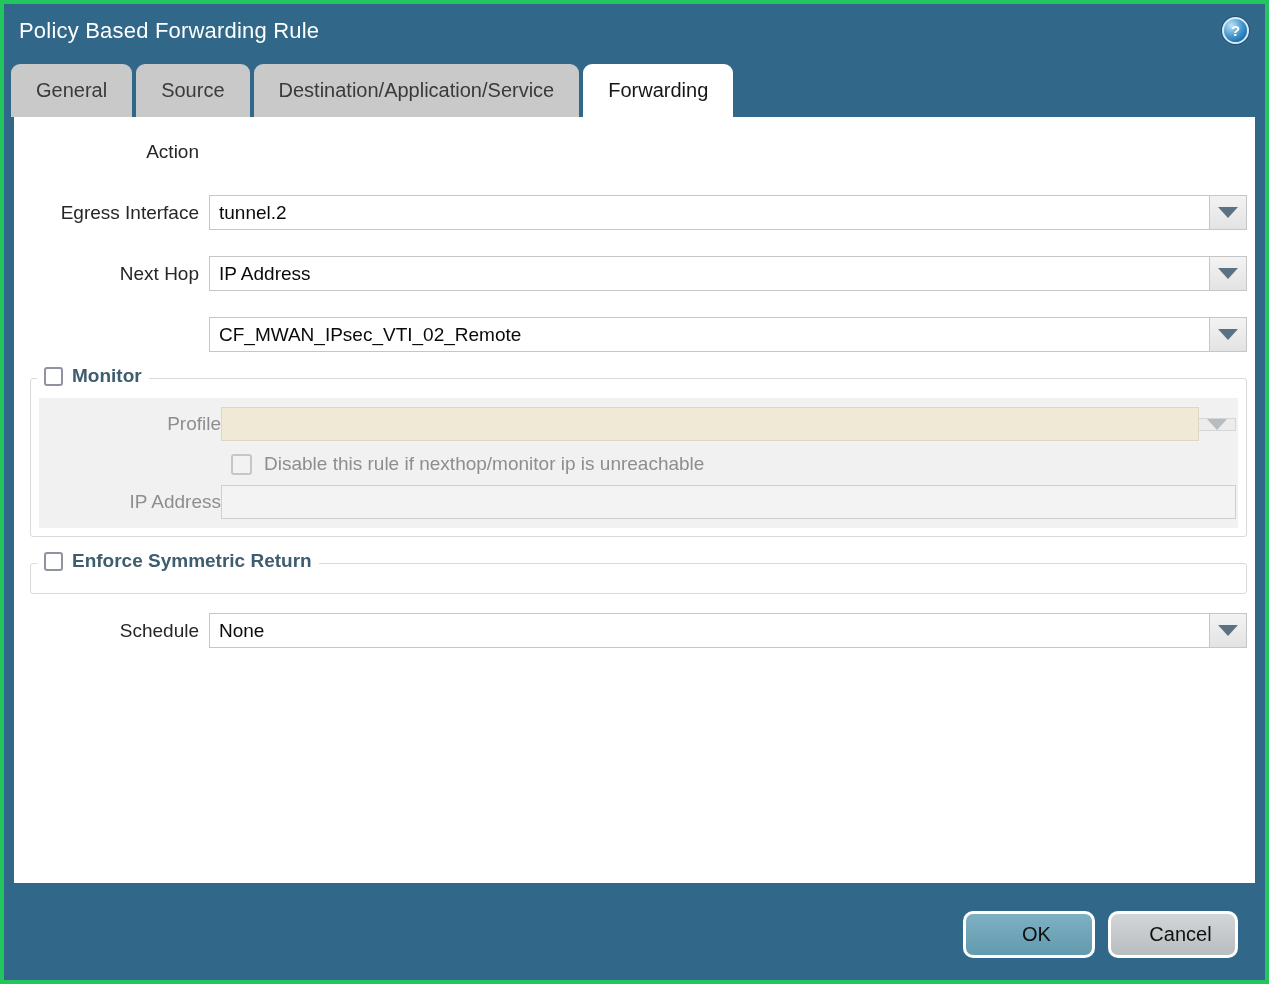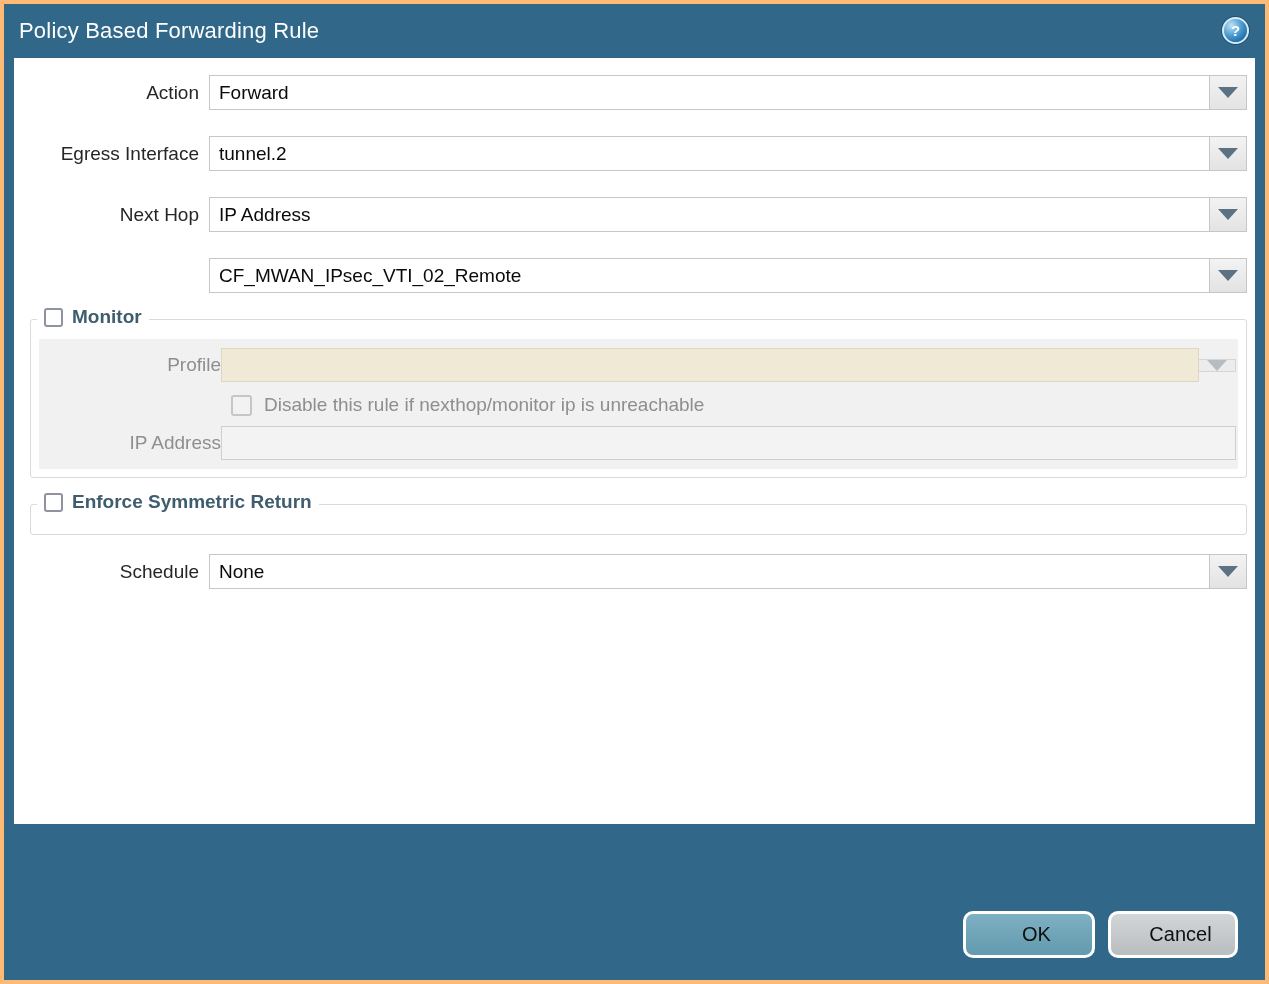--- a/index.html
+++ b/index.html
@@ -1,19 +1,19 @@
 <!DOCTYPE html>
 <html><head>
 <meta charset="utf-8">
 <style>
   * { box-sizing: border-box; margin: 0; padding: 0; }
   html,body { width:1269px; height:984px; }
   body { font-family: "Liberation Sans", sans-serif; background:#000; position:relative; }
 
-  .window { position:absolute; inset:0; border:4px solid #fdba74; background:#31688a; }
+  .window { position:absolute; inset:0; border:4px solid #22c55e; background:#31688a; }
 
   
   .titlebar { height:54px; display:flex; align-items:center; padding-left:15px; }
   .title { color:#fff; font-size:22px; font-weight:400; letter-spacing:.2px; }
   .help-btn { position:absolute; top:13px; right:16px; width:27px; height:27px; border-radius:50%;
     background: radial-gradient(circle at 32% 28%, #bfe2f6, #4c9cd0 45%, #1a6aa8 80%);
     border:2px solid #d5eaf7; box-shadow:0 0 0 1px rgba(10,40,60,.35);
     color:#fff; font-weight:bold; font-size:15px; display:flex; align-items:center; justify-content:center;
     cursor:pointer; }
 
@@ -91,31 +91,31 @@
 
 <div class="window">
 
   <div class="titlebar">
     <span class="title">Policy Based Forwarding Rule</span>
   </div>
   <div class="help-btn">
     <span>?</span>
   </div>
 
+  <div class="tabs">
+    <div class="tab">General</div>
+    <div class="tab">Source</div>
+    <div class="tab">Destination/Application/Service</div>
+    <div class="tab active">Forwarding</div>
+  </div>
 
   <div class="panel">
 
     <div class="frow">
       <div class="flabel">Action</div>
-      <div class="fwrap">
-        <input class="finput" value="Forward" style="">
-        <div class="ddbtn">
-          <div class="arrow"></div>
-        </div>
-      </div>
     </div>
 
     <div class="frow">
       <div class="flabel">Egress Interface</div>
       <div class="fwrap">
         <input class="finput" value="tunnel.2" style="">
         <div class="ddbtn">
           <div class="arrow"></div>
         </div>
       </div>

